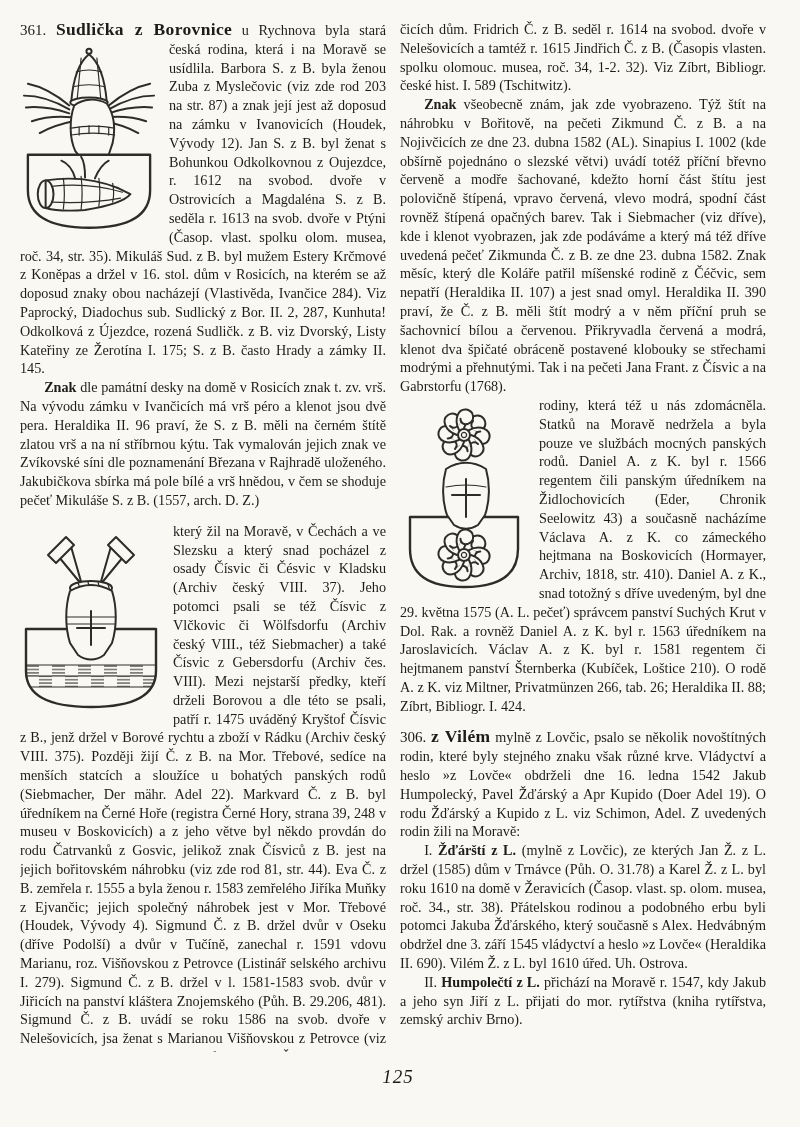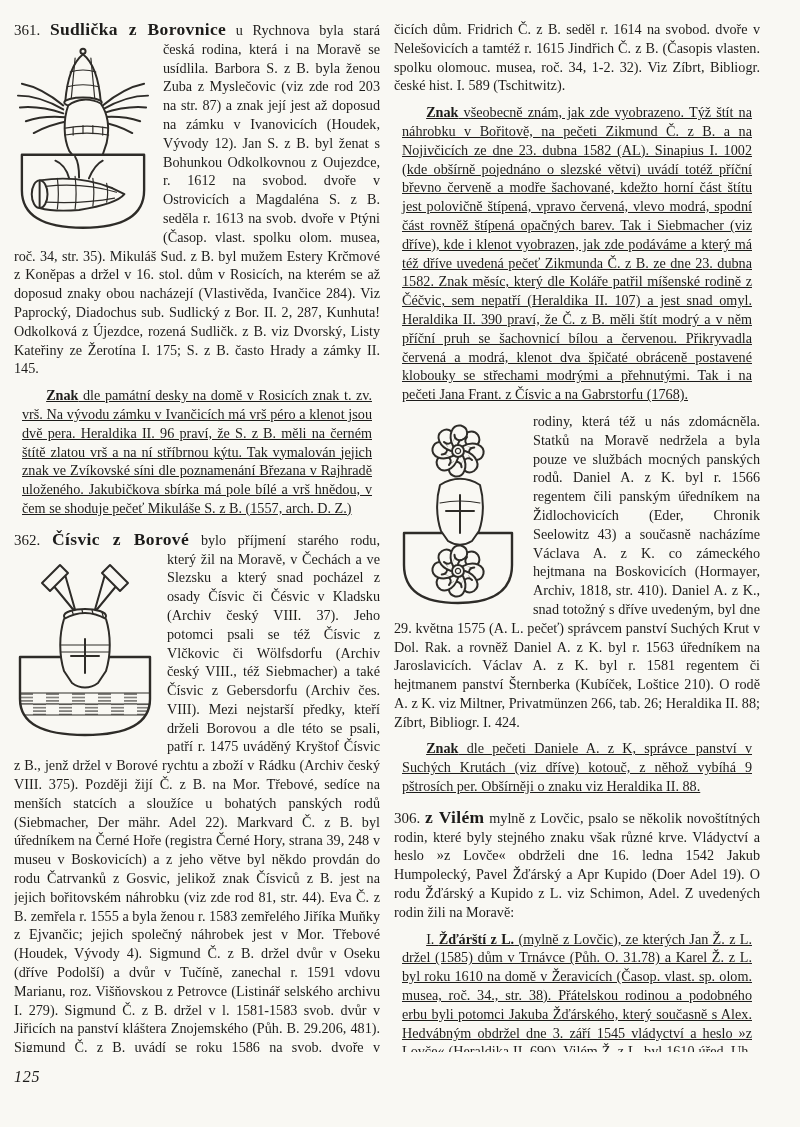--- a/index.html
+++ b/index.html
@@ -7,46 +7,47 @@
     position:relative;
     width:800px;height:1127px;
     margin:0 auto;
     background:#f9f8f3;
     color:#1d1c1a;
     font-family:"Liberation Serif","DejaVu Serif",serif;
     font-size:14.2px;
     line-height:18.8px;
     overflow:hidden;
     box-sizing:border-box;
-    padding:20px 24px 0 14px;
+    padding:20px 24px 0 20px;
   }
   .columns{display:flex;gap:14px;}
   .col{width:366px;max-height:1032px;overflow:hidden;}
   .justify{text-align:justify;}
   .entry{margin:0;}
   .entry + .entry{margin-top:12px;}
   .entry-head{
     text-align:justify;
     text-align-last:justify;
     white-space:normal;
   }
   .num{font-size:15px;}
   .name{font-weight:bold;font-size:17.5px;letter-spacing:.02em;}
   .entry-body{text-align:justify;}
-  .para{margin:8px;text-indent:1.7em;text-align:justify;text-decoration:underline;}
+  .para{margin:0;text-indent:1.7em;text-align:justify;}
   .noindent{margin:0;text-indent:0;text-align:justify;}
   .bold{font-weight:bold;}
   .arms{float:left;margin:3px 11px 5px 0;}
   .arms svg{display:block;}
   .ink{stroke:#2e2c28;fill:none;stroke-width:2;stroke-linecap:round;stroke-linejoin:round;}
   .ink-thin{stroke:#2e2c28;fill:none;stroke-width:1.2;stroke-linecap:round;}
   .paper{fill:#f9f8f3;}
   .pageno{
+    text-align:center;
     font-style:italic;
-    font-size:16px;
+    font-size:19px;
     margin-top:16px;
     letter-spacing:.05em;
   }
 </style>
 </head>
 <body>
 
 <div class="sheet">
   <div class="columns">
 
@@ -103,25 +104,20 @@
                 <path class="ink" d="M56,136 Q52,122 42,118 M66,135 Q66,120 62,114 M76,136 Q82,122 90,118"></path>
               </g>
             </svg>
           </span>
           <span>česká rodina, která i na Moravě se usídlila. Barbora S. z B. byla ženou Zuba z Myslečovic (viz zde rod 203 na str. 87) a znak její jest až doposud na zámku v Ivanovicích (Houdek, Vývody 12). Jan S. z B. byl ženat s Bohunkou Odkolkovnou z Oujezdce, r. 1612 na svobod. dvoře v Ostrovicích a Magdaléna S. z B. seděla r. 1613 na svob. dvoře v Ptýni (Časop. vlast. spolku olom. musea, roč. 34, str. 35). Mikuláš Sud. z B. byl mužem Estery Krčmové z Koněpas a držel v 16. stol. dům v Rosicích, na kterém se až doposud znaky obou nacházejí (Vlastivěda, Ivančice 284). Viz Paprocký, Diadochus sub. Sudlický z Bor. II. 2, 287, Kunhuta! Odkolková z Újezdce, rozená Sudličk. z B. viz Dvorský, Listy Kateřiny ze Žerotína I. 175; S. z B. často Hrady a zámky II. 145.</span>
         </div>
         <p class="para"><b class="bold">Znak</b><span> dle památní desky na domě v Rosicích znak t. zv. vrš. Na vývodu zámku v Ivančicích má vrš péro a klenot jsou dvě pera. Heraldika II. 96 praví, že S. z B. měli na černém štítě zlatou vrš a na ní stříbrnou kýtu. Tak vymalován jejich znak ve Zvíkovské síni dle poznamenání Březana v Rajhradě uloženého. Jakubičkova sbírka má pole bílé a vrš hnědou, v čem se shoduje pečeť Mikuláše S. z B. (1557, arch. D. Z.)</span></p>
       </section>
 
       <section class="entry">
-        <div class="entry-head">
-          <span class="num">362.</span>
-          <span class="name">Čísvic z Borové</span>
-          <span>bylo příjmení starého rodu,</span>
-        </div>
         <div class="entry-body">
           <span class="arms">
             <svg width="142" height="186" viewBox="0 0 142 186" aria-hidden="true">
               <defs>
                 <pattern id="hl" width="4" height="3.4" patternUnits="userSpaceOnUse">
                   <path d="M0,1.7 H4" stroke="#2e2c28" stroke-width="1"></path>
                 </pattern>
                 <clipPath id="sh362">
                   <path d="M6,104 H136 V146 Q136,182 71,182 Q6,182 6,146 Z"></path>
                 </clipPath>
@@ -209,21 +205,20 @@
                 <path class="ink-thin" d="M46,88 Q66,84 86,88"></path>
               </g>
 
               <g transform="translate(64,36)">
                   <use href="#rosette"></use>
                 </g>
             </svg>
           </span>
           <span>rodiny, která též u nás zdomácněla. Statků na Moravě nedržela a byla pouze ve službách mocných panských rodů. Daniel A. z K. byl r. 1566 regentem čili panským úředníkem na Židlochovicích (Eder, Chronik Seelowitz 43) a současně nacházíme Václava A. z K. co zámeckého hejtmana na Boskovicích (Hormayer, Archiv, 1818, str. 410). Daniel A. z K., snad totožný s dříve uvedeným, byl dne 29. května 1575 (A. L. pečeť) správcem panství Suchých Krut v Dol. Rak. a rovněž Daniel A. z K. byl r. 1563 úředníkem na Jaroslavicích. Václav A. z K. byl r. 1581 regentem či hejtmanem panství Šternberka (Kubíček, Loštice 210). O rodě A. z K. viz Miltner, Privatmünzen 266, tab. 26; Heraldika II. 88; Zíbrt, Bibliogr. I. 424.</span>
         </div>
-        <p class="para"><b class="bold">Znak</b><span> dle pečeti Daniele A. z K, správce panství v Suchých Krutách (viz dříve) kotouč, z něhož vybíhá 9 pštrosích per. Obšírněji o znaku viz Heraldika II. 88.</span></p>
       </section>
 
       <section class="entry">
         <div class="justify">
           <span class="num">306.</span>
           <span class="name">z Vilém</span>
           <span>mylně z Lovčic, psalo se několik novoštítných rodin, které byly stejného znaku však různé krve. Vládyctví a heslo »z Lovče« obdrželi dne 16. ledna 1542 Jakub Humpolecký, Pavel Žďárský a Apr Kupido (Doer Adel 19). O rodu Žďárský a Kupido z L. viz Schimon, Adel. Z uvedených rodin žili na Moravě:</span>
         </div>
         <p class="para"><span>I. </span><b class="bold">Žďárští z L.</b><span> (mylně z Lovčic), ze kterých Jan Ž. z L. držel (1585) dům v Trnávce (Půh. O. 31.78) a Karel Ž. z L. byl roku 1610 na domě v Žeravicích (Časop. vlast. sp. olom. musea, roč. 34., str. 38). Přátelskou rodinou a podobného erbu byli potomci Jakuba Žďárského, který současně s Alex. Hedvábným obdržel dne 3. září 1545 vládyctví a heslo »z Lovče« (Heraldika II. 690). Vilém Ž. z L. byl 1610 úřed. Uh. Ostrova.</span></p>
         <p class="para"><span>II. </span><b class="bold">Humpolečtí z L.</b><span> přichází na Moravě r. 1547, kdy Jakub a jeho syn Jiří z L. přijati do mor. rytířstva (kniha rytířstva, zemský archiv Brno).</span></p>

